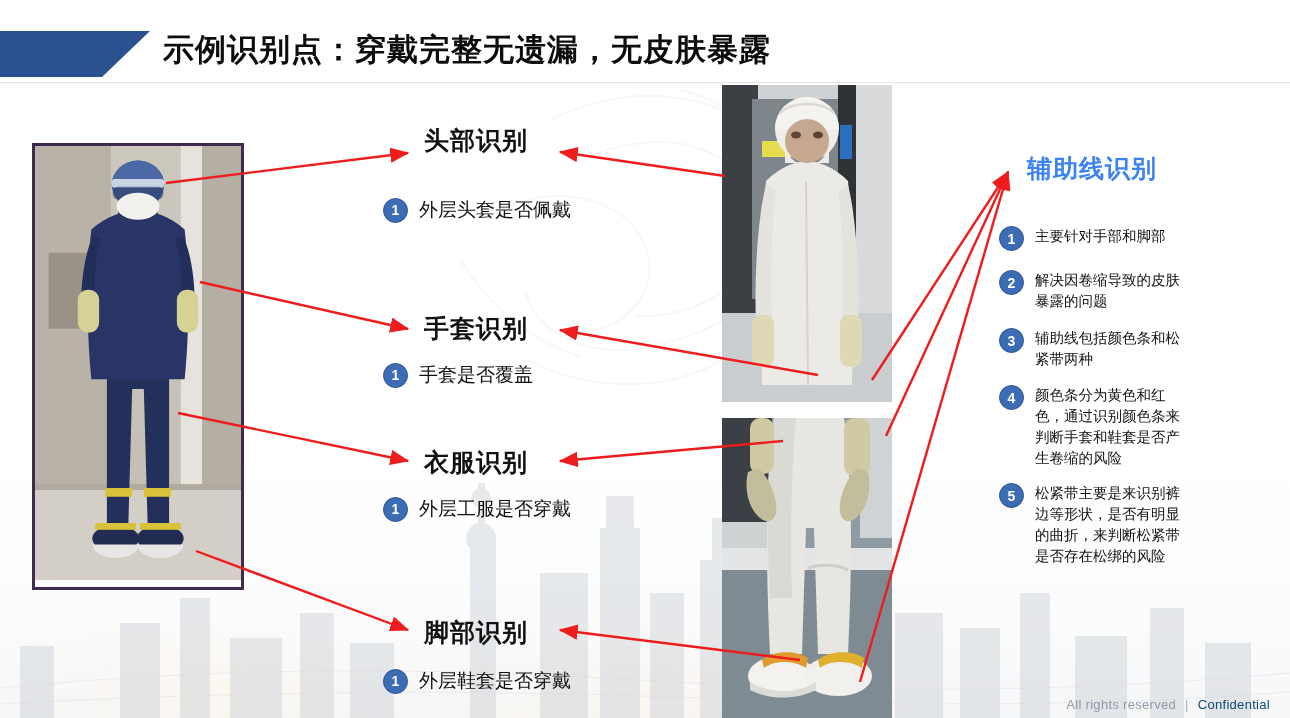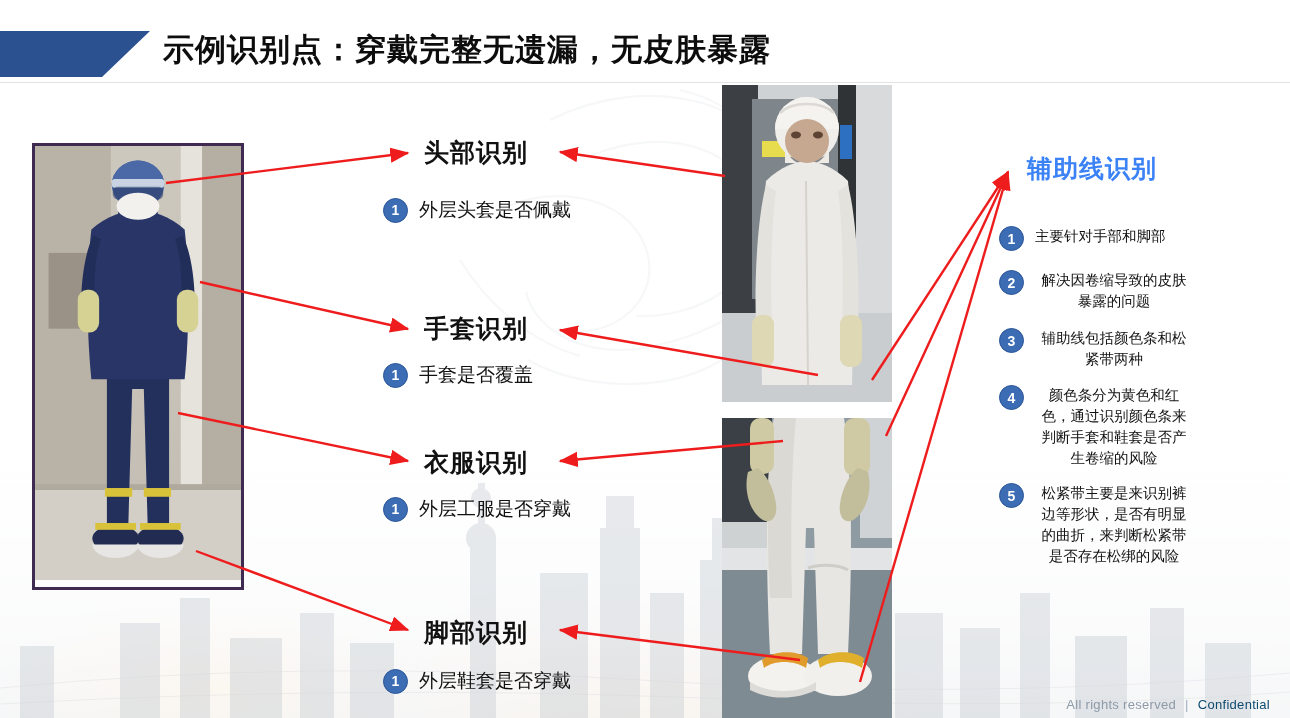--- a/index.html
+++ b/index.html
@@ -83,21 +83,21 @@
   #right-title {
     position:absolute; left:1027px; top:152px;
     font-family:"DejaVu Sans","Liberation Sans",sans-serif;
     font-size:25px; font-weight:700; color:#3b82f6; letter-spacing:1px;
     white-space:nowrap;
   }
   .r-item { position:absolute; left:999px; display:flex; gap:11px; align-items:flex-start; }
   .r-txt {
     font-family:"DejaVu Sans","Liberation Sans",sans-serif;
     font-size:14.5px; color:#111; line-height:21px;
-    width:158px; text-align:center;
+    width:158px; 
   }
   .r-txt.one-line { text-align:left; }
 
   
   .footer {
     position:absolute; right:20px; bottom:6px;
     font-family:"Liberation Sans",sans-serif;
     font-size:13px; color:#8d9aa8; letter-spacing:.3px;
     display:flex; gap:9px; align-items:center;
   }
@@ -278,21 +278,21 @@
       <path d="M818 375 L560 330"></path>
       <path d="M783 441 L560 461"></path>
       <path d="M800 660 L560 630"></path>
 
       <path d="M872 380 L1008 172"></path>
       <path d="M886 436 L1008 172"></path>
       <path d="M860 682 L1008 172"></path>
     </g>
   </svg>
 
-  <div class="sec-title" style="left:424px; top:136px;">头部识别</div>
+  <div class="sec-title" style="left:424px; top:124px;">头部识别</div>
   <div class="bullet-row" style="left:383px; top:197px;">
     <div class="num">1</div>
     <div class="bullet-txt">外层头套是否佩戴</div>
   </div>
 
   <div class="sec-title" style="left:424px; top:312px;text-align:right;">手套识别</div>
   <div class="bullet-row" style="left:383px; top:362px;">
     <div class="num">1</div>
     <div class="bullet-txt" style="">手套是否覆盖</div>
   </div>

